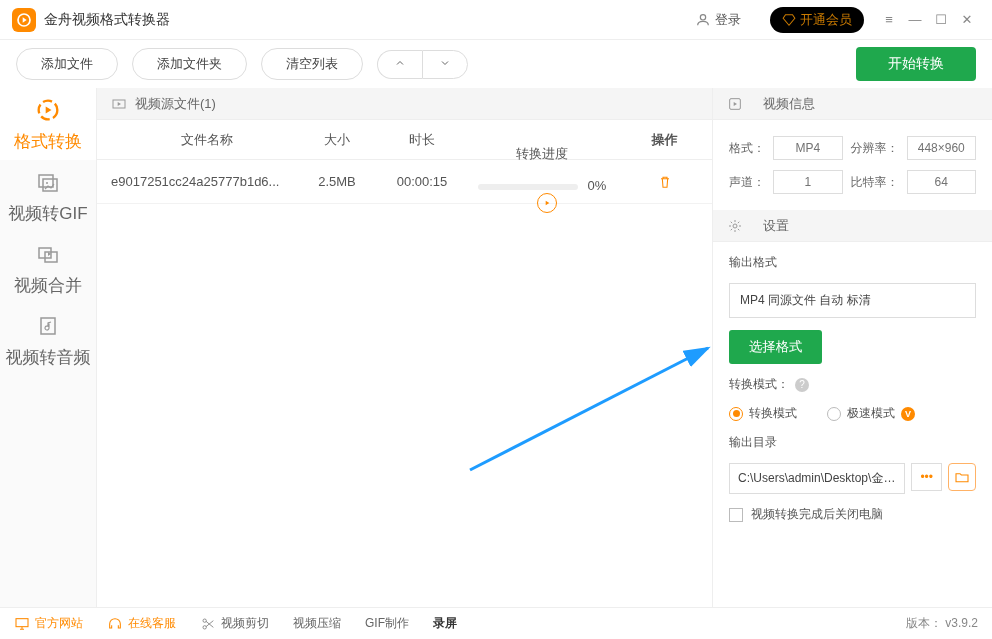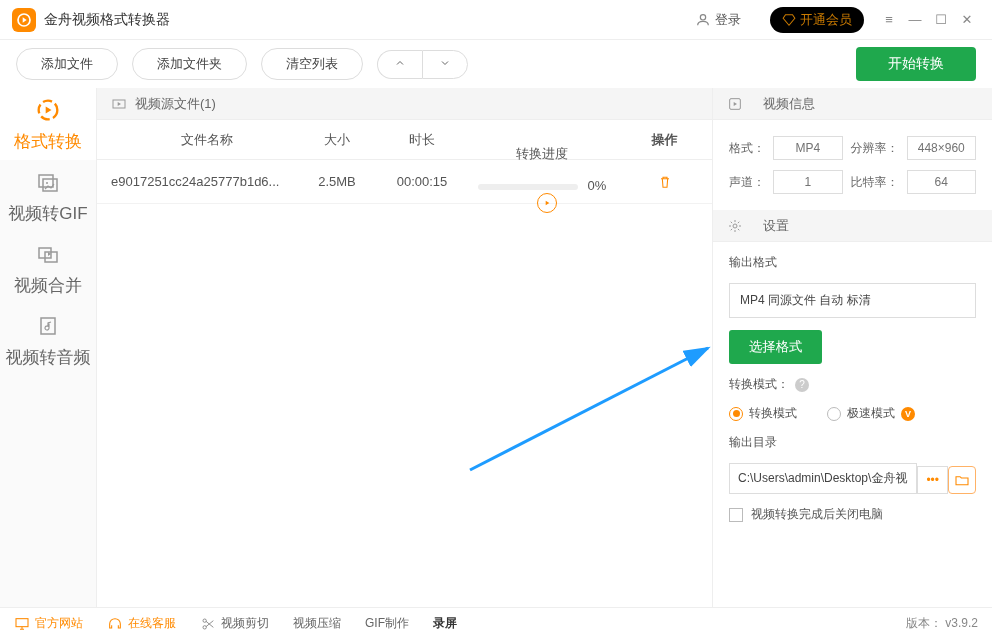--- a/index.html
+++ b/index.html
@@ -59,21 +59,21 @@
 .out-fmt { border: 1px solid #ddd; padding: 8px 10px; color: #444; }
 .choose-btn { background: #1fa84d; color: #fff; border: none; padding: 8px 20px; border-radius: 3px; align-self: flex-start; cursor: pointer; }
 .mode-row { display: flex; align-items: center; gap: 6px; }
 .help-icon { width: 14px; height: 14px; background: #ccc; color: #fff; border-radius: 50%; display: inline-flex; align-items: center; justify-content: center; font-size: 10px; }
 .radio-row { display: flex; gap: 30px; align-items: center; }
 .radio { display: flex; align-items: center; gap: 6px; cursor: pointer; }
 .radio .dot { width: 14px; height: 14px; border: 1.5px solid #bbb; border-radius: 50%; display: inline-flex; align-items: center; justify-content: center; }
 .radio.sel .dot { border-color: #ff8a00; }
 .radio.sel .dot::after { content: ""; width: 7px; height: 7px; background: #ff8a00; border-radius: 50%; }
 .v-badge { width: 14px; height: 14px; background: #ff8a00; color: #fff; border-radius: 50%; display: inline-flex; align-items: center; justify-content: center; font-size: 9px; font-weight: bold; }
-.out-dir-row { display: flex; align-items: flex-end; }
+.out-dir-row { display: flex; gap: 6px; align-items: flex-start; }
 .out-dir { border: 1px solid #ddd; padding: 6px 8px; flex: 1; overflow: hidden; text-overflow: ellipsis; white-space: nowrap; color: #444; }
 .dots-btn { border: 1px solid #ddd; padding: 6px 8px; cursor: pointer; color: #ff8a00; }
 .folder-btn { width: 28px; height: 28px; border: 1px solid #ffb266; border-radius: 4px; display: flex; align-items: center; justify-content: center; color: #ff8a00; cursor: pointer; }
 .chk-row { display: flex; align-items: center; gap: 8px; }
 .chk { width: 14px; height: 14px; border: 1px solid #bbb; }
 
 
 .footer { position: absolute; bottom: 0; left: 0; right: 0; height: 32px; border-top: 1px solid #eee; display: flex; align-items: center; padding: 0 14px; gap: 24px; font-size: 12px; color: #666; background: #fff; }
 .footer .fitem { display: flex; align-items: center; gap: 5px; cursor: pointer; }
 .footer .fitem.orange { color: #ff8a00; }

